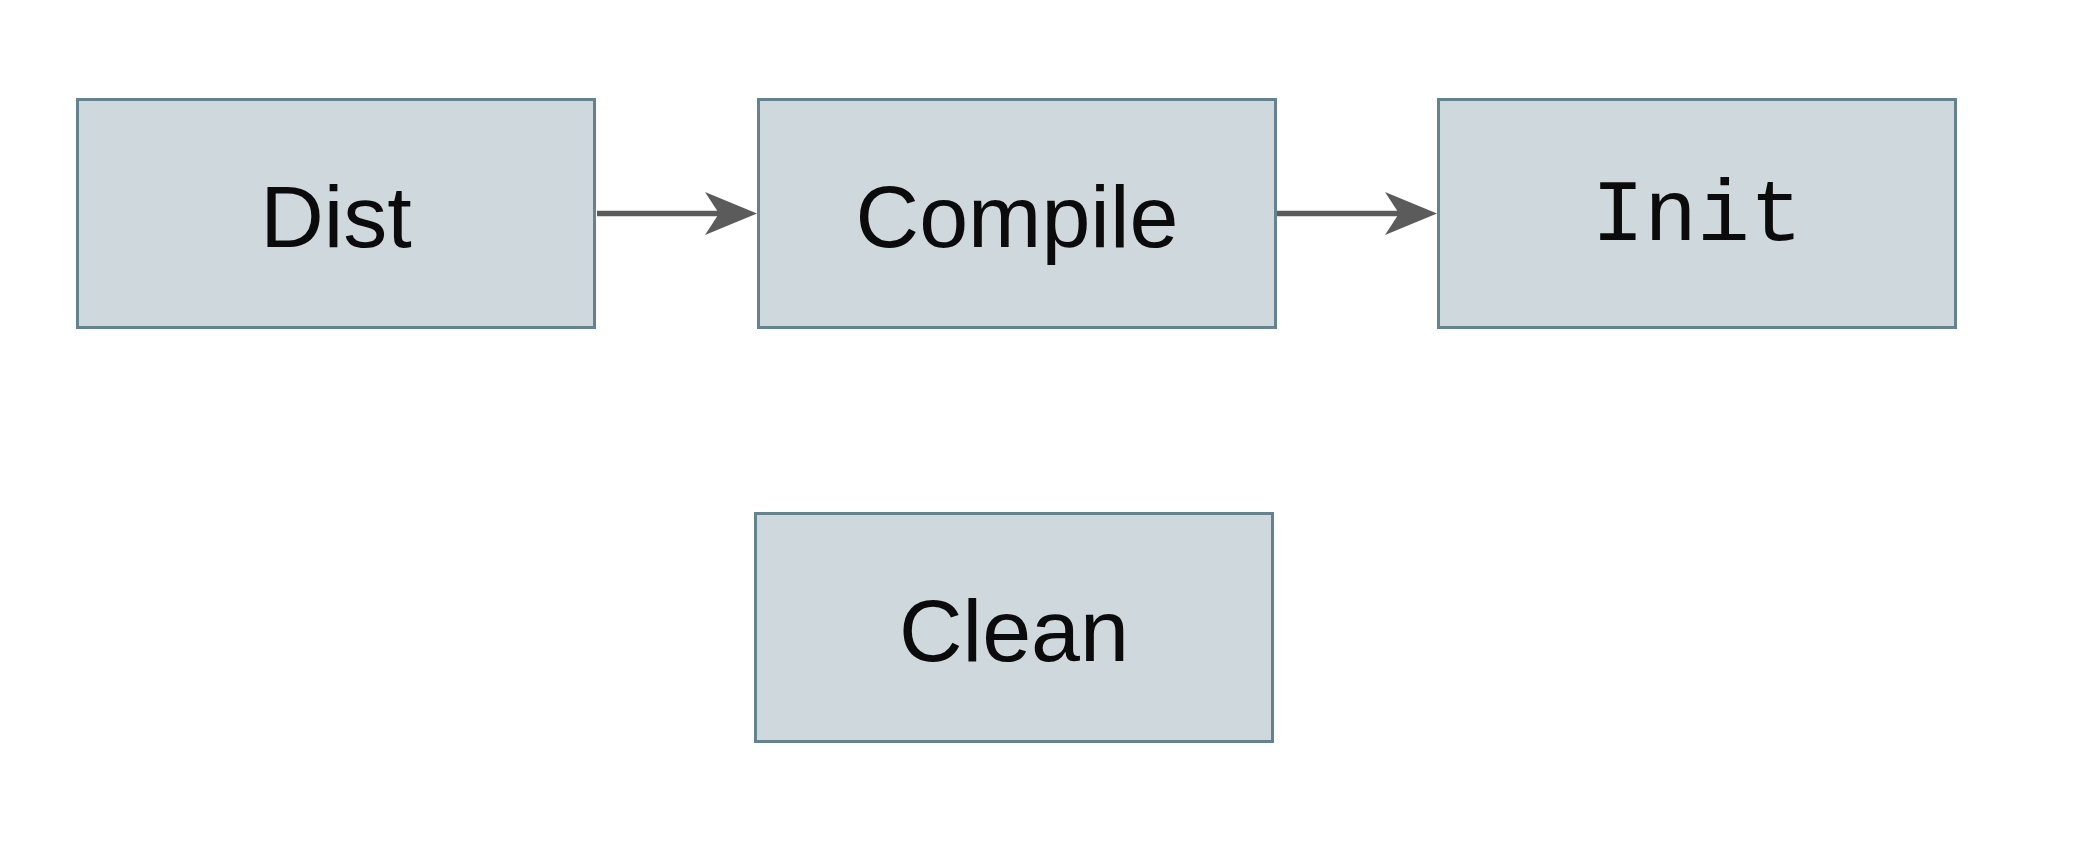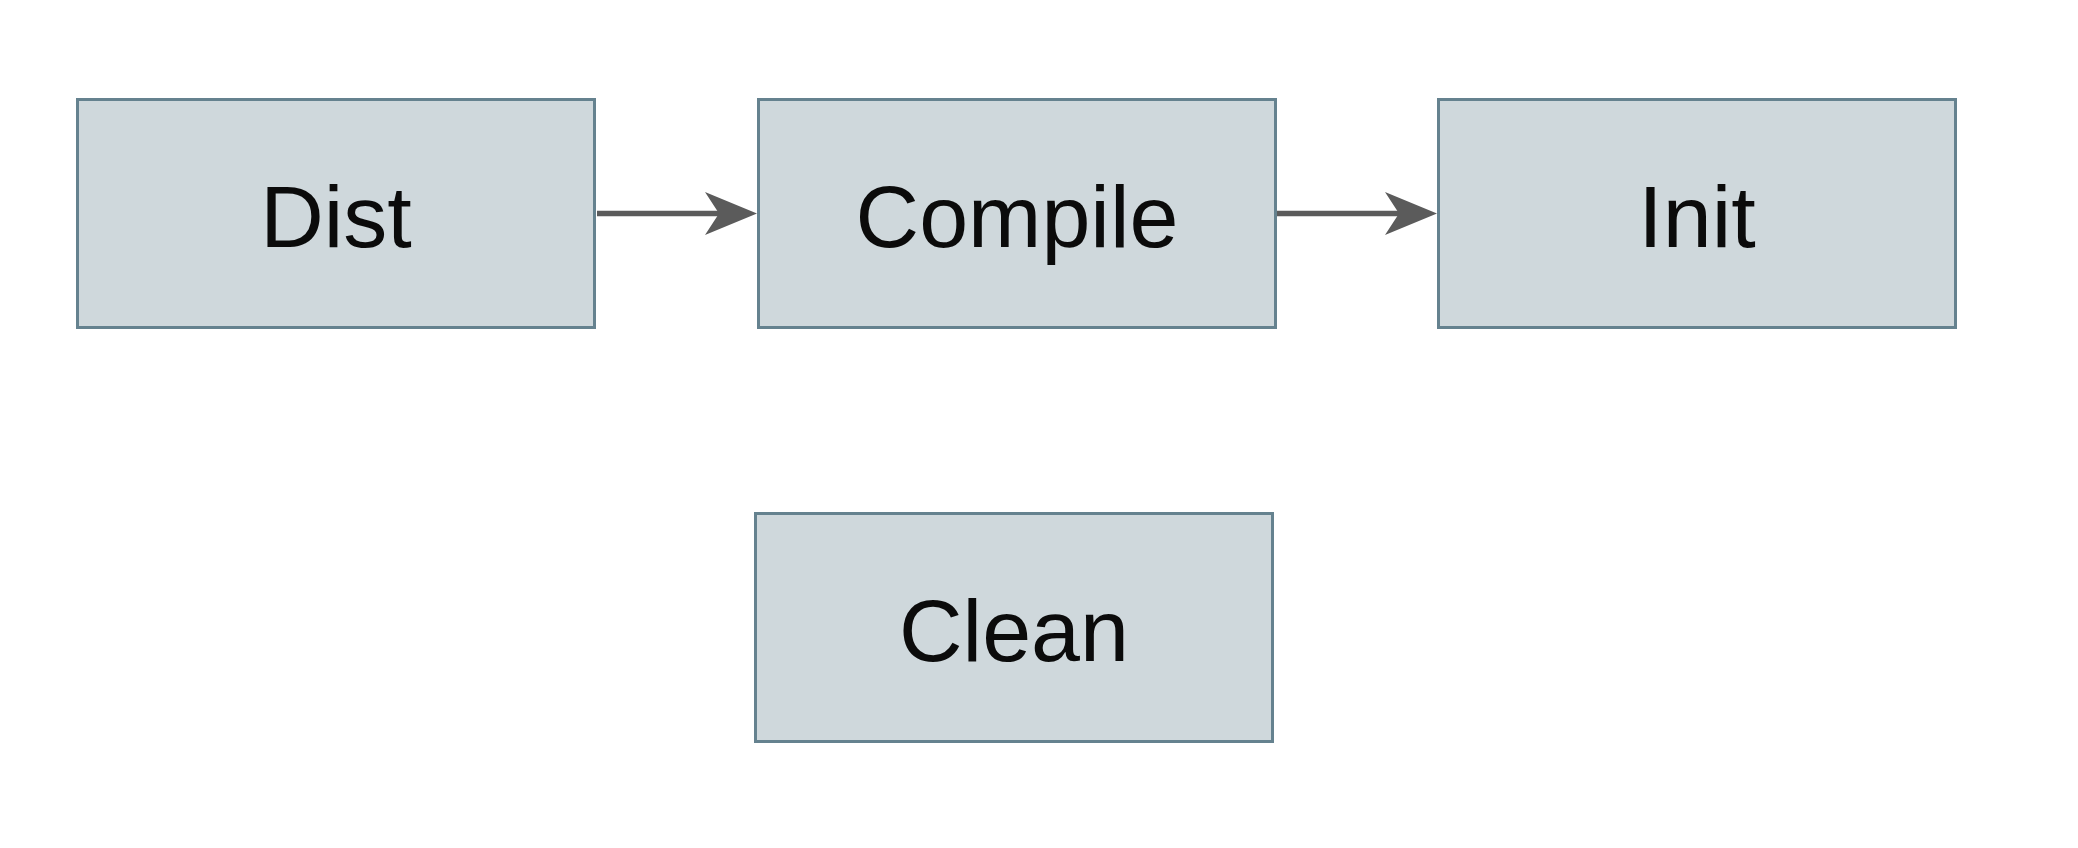--- a/index.html
+++ b/index.html
@@ -37,21 +37,21 @@
   .node-label {
     font-size: 88px;
     line-height: 1;
     color: #0b0b0b;
     letter-spacing: 0;
     white-space: nowrap;
     padding-top: 6px;
   }
   .node-dist    { left: 76px;   top: 98px; }
   .node-compile { left: 757px;  top: 98px; }
-  .node-init    { left: 1437px; top: 98px; }
+  .node-init    { left: 1437px; top: 98px; font-family: Liberation Mono, monospace; }
   .node-clean   { left: 754px;  top: 512px; }
   .edge-line {
     stroke: #5b5b5b;
     stroke-width: 5.5;
     fill: none;
   }
   .edge-head {
     fill: #5b5b5b;
     stroke: none;
   }

